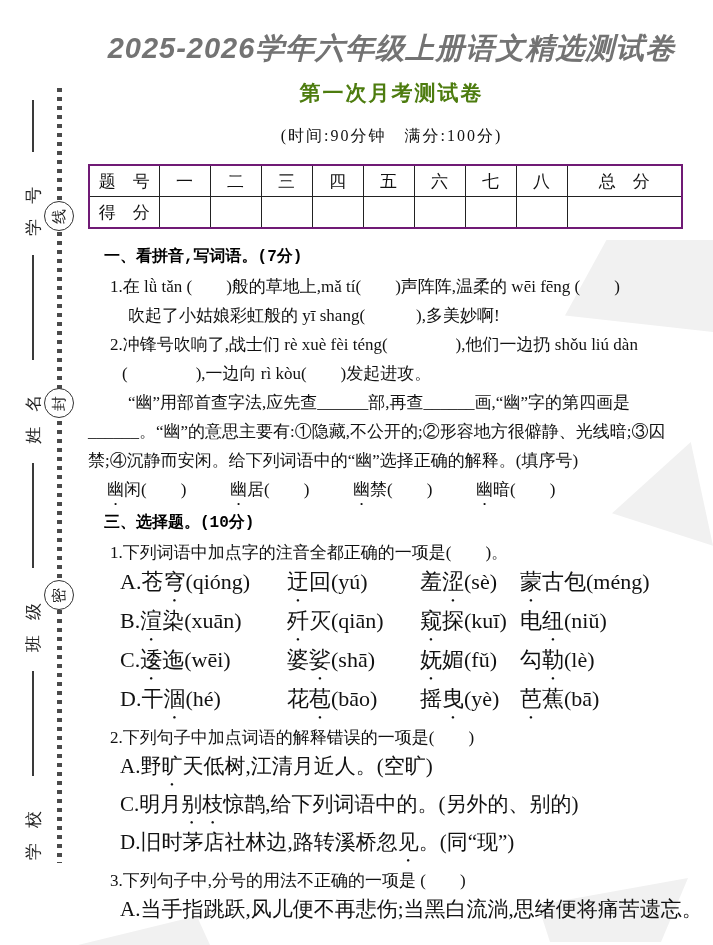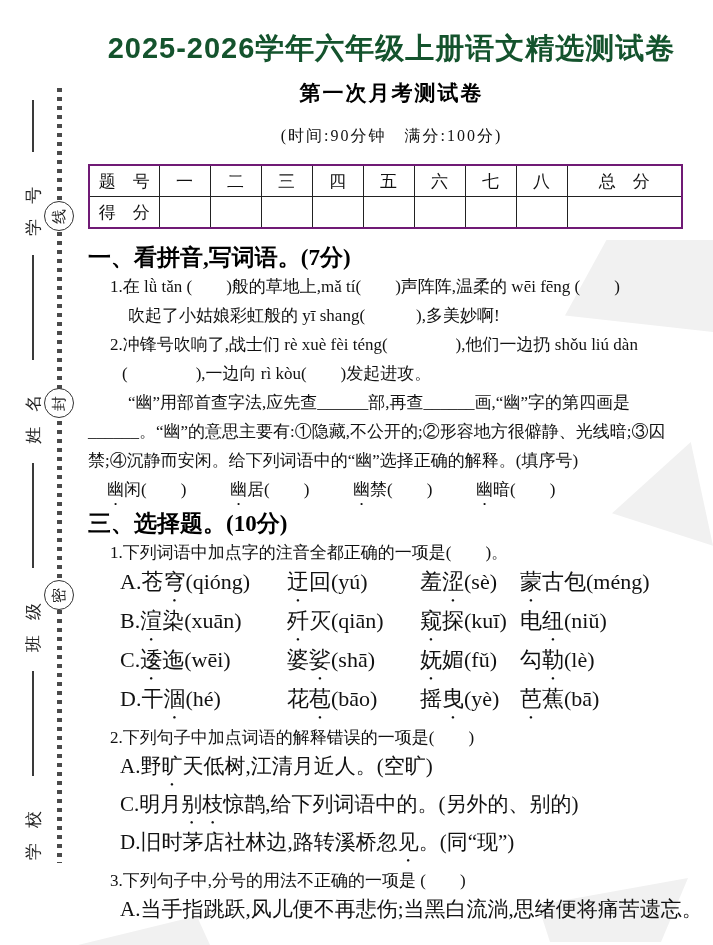--- a/index.html
+++ b/index.html
@@ -34,40 +34,41 @@
     position:absolute;left:44px;width:30px;height:30px;border:1.5px solid #333;
     border-radius:50%;background:#fff;display:flex;align-items:center;justify-content:center;
     font-size:15px;color:#222;z-index:3;box-sizing:border-box;
   }
   .seal-circle span{transform:rotate(-90deg);display:block;}
   .c1{top:201px;} .c2{top:388px;} .c3{top:580px;}
   
   .content{position:absolute;left:88px;top:0;width:607px;z-index:1;}
   .title{
     margin-top:30px;text-align:center;font-weight:700;font-size:29px;line-height:36px;
-    font-family:"Liberation Sans","DejaVu Sans",sans-serif;letter-spacing:1px;color:#14532d;
+    font-family:"Liberation Sans","DejaVu Sans",sans-serif;letter-spacing:1px;color:#737373;font-style:italic;
   }
   .subtitle{
     margin-top:14px;text-align:center;font-weight:700;font-size:21px;line-height:26px;
-    font-family:"Liberation Sans","DejaVu Sans",sans-serif;letter-spacing:2px;color:#000000;
+    font-family:"Liberation Sans","DejaVu Sans",sans-serif;letter-spacing:2px;color:#4d7c0f;
   }
   .meta{margin-top:20px;text-align:center;font-size:16px;line-height:20px;letter-spacing:2px;}
   
   table.score{
     margin-top:18px;border-collapse:collapse;table-layout:fixed;width:593px;
     border:2px solid #701a75;
   }
   table.score th,table.score td{
     border:1px solid #222;height:30px;text-align:center;vertical-align:middle;
     font-weight:400;font-size:17px;padding:0;
   }
   
   .sec-heading{
-    line-height:29px;font-weight:700;font-size:23px;color:#000;white-space:nowrap;
-    font-family:Liberation Serif, serif;
+    line-height:29px;font-weight:700;font-size:16px;color:#000;white-space:nowrap;
+    font-family:Liberation Mono, monospace;
+    margin-left:16px;
   }
   .sec1{margin-top:14px;}
   .line{line-height:29px;font-size:17px;white-space:nowrap;}
   .in0{padding-left:0;} .in1{padding-left:22px;} .in2{padding-left:40px;} .in3{padding-left:34px;}
   
   .em{
     -webkit-text-emphasis:filled dot;-webkit-text-emphasis-position:under;
     text-emphasis:filled dot;text-emphasis-position:under right;
   }
   

